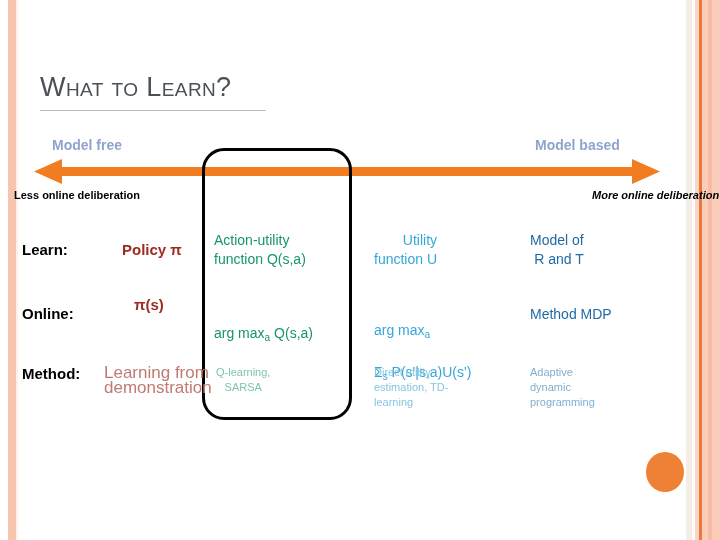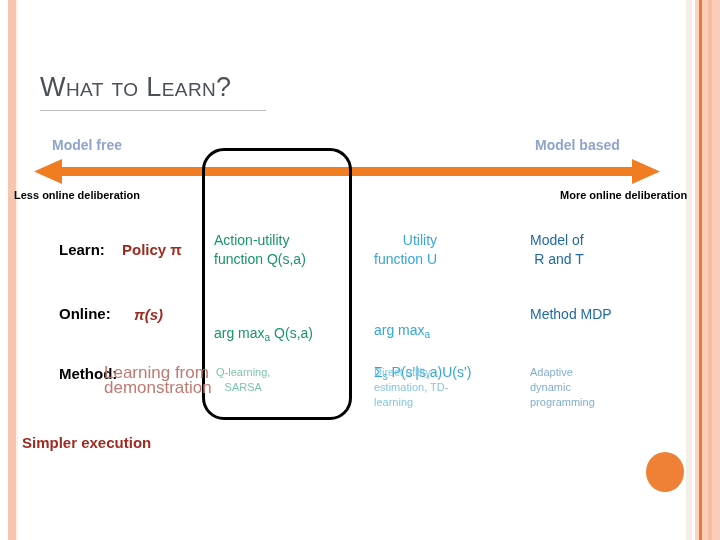--- a/index.html
+++ b/index.html
@@ -46,37 +46,36 @@
   .axis-label.right{left:535px;top:137px;}
 
   .arrow-wrap{position:absolute;left:34px;top:158px;width:626px;height:28px;}
   .arrow-wrap svg{display:block;}
 
   .delib{
     position:absolute;font-size:11px;font-weight:bold;color:#000;
     line-height:15px;white-space:nowrap;
   }
   .delib.left{left:14px;top:188px;}
-  .delib.right{left:560px;top:188px;text-align:center;}
+  .delib.right{left:592px;top:188px;text-align:center;font-style:italic;}
 
   
   .hl-box{
     position:absolute;left:202px;top:148px;width:150px;height:272px;
     border:3px solid #000;border-radius:22px;
     box-sizing:border-box;
     background:transparent;
   }
 
   
   .tbl{position:absolute;left:0;top:225px;width:686px;}
   .row{position:relative;}
   .r-label{
     position:absolute;font-size:15px;font-weight:bold;color:#000;
     white-space:nowrap;
-    margin-left:37px;
   }
   .cell{position:absolute;white-space:pre-line;}
 
   .c-pol{color:#9e2b22;font-size:15px;font-weight:bold;}
   .c-green{color:#17956b;font-size:14px;line-height:19px;}
   .c-blue{color:#36a6d8;font-size:14px;line-height:19px;}
   .c-steel{color:#1f6aa5;font-size:14px;line-height:19px;}
 
   .m-red{color:#c07a72;font-size:17px;line-height:15px;}
   .m-green{color:#7dc4ae;font-size:11px;line-height:15px;}
@@ -142,21 +141,21 @@
       <div class="cell c-green" style="left:214px;top:6px;">Action-utility
 function Q(s,a)</div>
       <div class="cell c-blue" style="left:374px;top:6px;text-align:right;">Utility
 function U</div>
       <div class="cell c-steel" style="left:530px;top:6px;text-align:right;">Model of
 R and T</div>
     </div>
 
     <div class="row">
       <div class="r-label" style="left:22px;top:80px;">Online:</div>
-      <div class="cell c-pol" style="left:134px;top:81px;font-style:italic;">π(s)</div>
+      <div class="cell c-pol" style="left:134px;top:71px;">π(s)</div>
 
       <div class="cell c-green" style="left:214px;top:80px;">
         <span>arg max</span><sub>a</sub><span> Q(s,a)</span>
       </div>
 
       <div class="cell c-blue" style="left:374px;top:77px;">
         <div><span>arg max</span><sub>a</sub></div>
         <div><span>Σ</span><sub>s</sub><span> P(s'|s,a)U(s')</span></div>
       </div>
 
@@ -173,15 +172,14 @@
 estimation, TD-
 learning</div>
       <div class="cell m-steel" style="left:530px;top:140px;">Adaptive
 dynamic
 programming</div>
     </div>
 
   </div>
 
   <div class="ellipse"></div>
-  <div class="callout left">Simpler execution</div>
 
 </div>
 
 </body></html>

